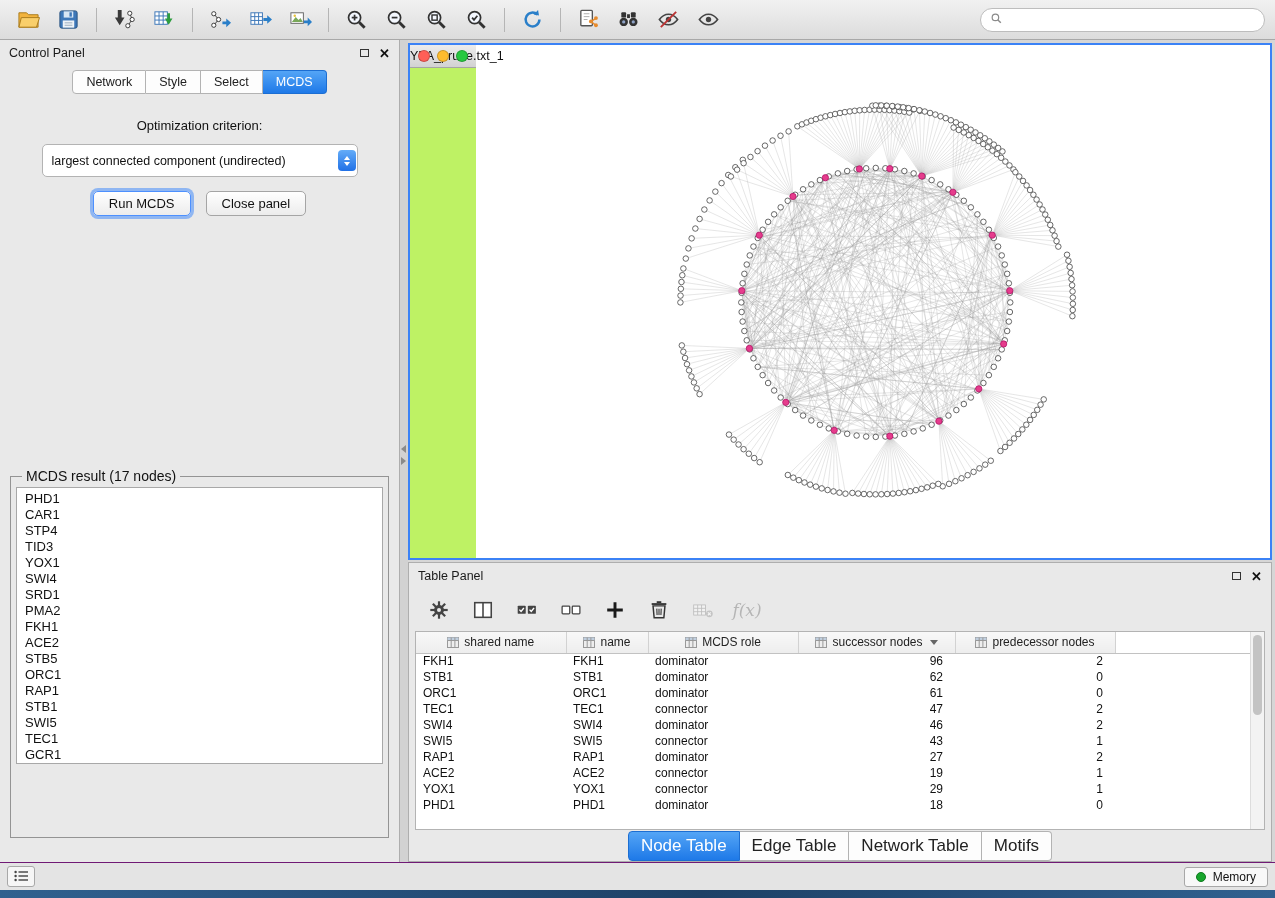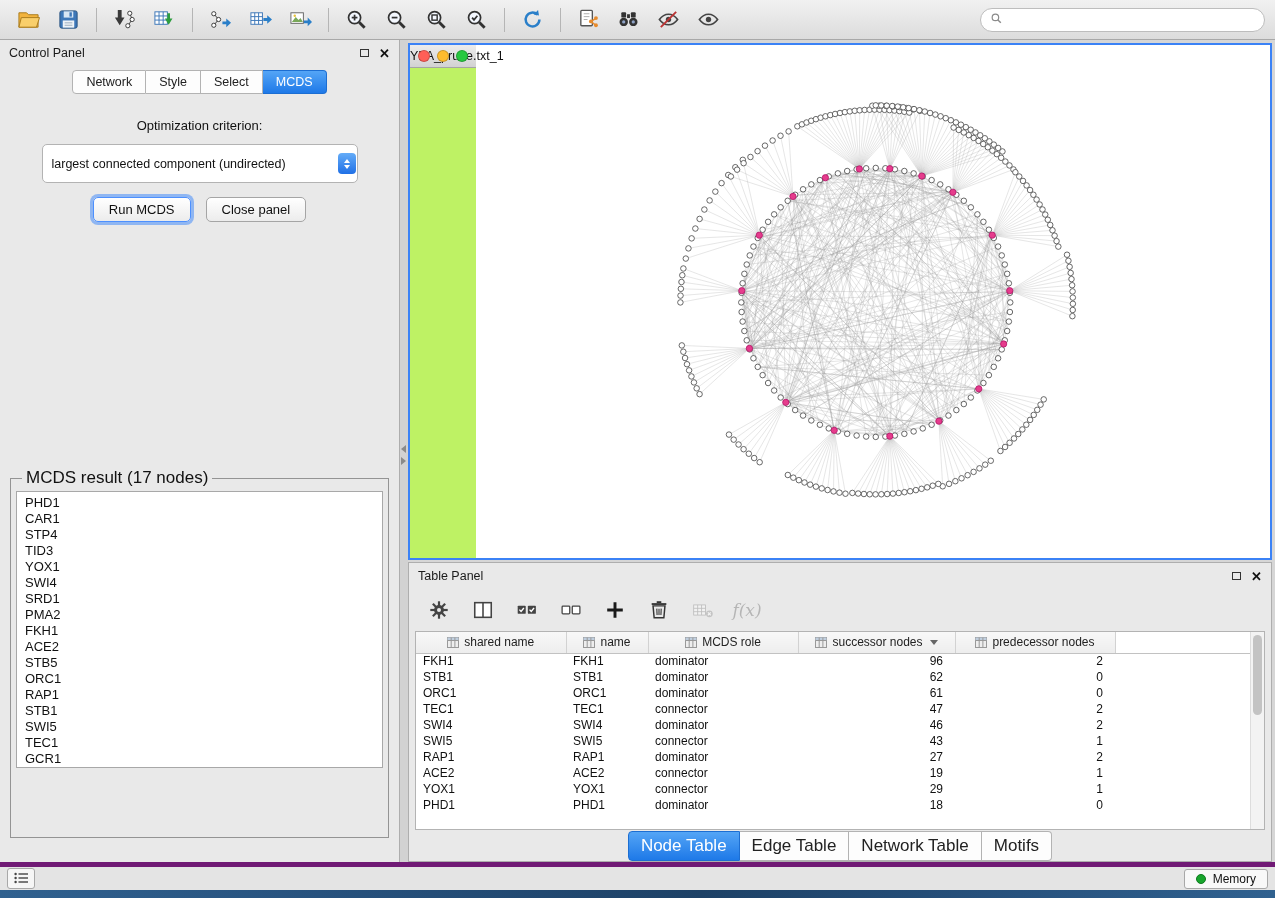--- a/index.html
+++ b/index.html
@@ -34,36 +34,36 @@
 
   .tabs { display:flex; justify-content:center; margin:4px 0 2px; }
   .tab { font-size:12.5px; padding:4px 13px; background:#fdfdfd; border:1px solid #b3b3b3;
          border-left:none; color:#222; cursor:pointer; }
   .tab:first-child { border-left:1px solid #b3b3b3; border-radius:4px 0 0 4px; }
   .tab:last-child { border-radius:0 4px 4px 0; }
   .tab.active { background:linear-gradient(#54a5f6,#1e79e8); color:#fff; border-color:#1c6ed2; }
 
   .cp-content { padding-top:8px; }
   .opt-label { text-align:center; font-size:13px; color:#111; margin:14px 0 11px; }
-  .dropdown { margin:0 auto; width:316px; height:39px; background:#fff; border:1px solid #b3b3b3;
+  .dropdown { margin:0 auto; width:316px; height:33px; background:#fff; border:1px solid #b3b3b3;
               border-radius:5px; display:flex; align-items:center; font-size:12.5px; color:#111;
               padding-left:9px; cursor:pointer; }
   .stepper { margin-left:auto; margin-right:1px; width:18px; height:21px; border-radius:4px;
              background:linear-gradient(#64acf8,#2070e6); display:flex; flex-direction:column;
              align-items:center; justify-content:center; gap:2px; }
   .stepper .up    { width:0;height:0;border-left:3.5px solid transparent;border-right:3.5px solid transparent;border-bottom:4.5px solid #fff; }
   .stepper .down  { width:0;height:0;border-left:3.5px solid transparent;border-right:3.5px solid transparent;border-top:4.5px solid #fff; }
   .btn-row { display:flex; justify-content:center; gap:15px; margin-top:14px; }
   .btn { font-size:13px; padding:4px 15px; color:#111; background:linear-gradient(#ffffff,#ececec);
          border:1px solid #a5a5a5; border-radius:5px; cursor:pointer; }
   .btn.focused { border-color:#4d90fe; box-shadow:0 0 0 3px rgba(70,140,250,0.55); }
 
   .mcds-fieldset { margin:auto 10px 24px 10px; height:370px; border:1px solid #949494;
                    padding:3px 5px 6px 5px; display:flex; flex-direction:column; background:#e9e9e9; }
-  .mcds-fieldset legend { font-size:17px; color:#111; padding:0 4px; margin-left:6px; }
+  .mcds-fieldset legend { font-size:14px; color:#111; padding:0 4px; margin-left:6px; }
   .result-list { flex:1; background:#fff; border:1px solid #a8a8a8; overflow:hidden; padding-top:3px; }
   .result-item { font-size:13px; line-height:16px; padding:0 8px; color:#111; cursor:default; }
 
   
   .divider { width:8px; flex:0 0 8px; background:#d2d2d2; position:relative; }
   .divider .handle { position:absolute; top:405px; left:1px; display:flex; flex-direction:column; gap:4px; cursor:col-resize; }
   .divider .tri-l { width:0;height:0;border-top:4px solid transparent;border-bottom:4px solid transparent;border-right:5px solid #8a8a8a; }
   .divider .tri-r { width:0;height:0;border-top:4px solid transparent;border-bottom:4px solid transparent;border-left:5px solid #8a8a8a; }
 
   
@@ -105,21 +105,21 @@
   .vthumb { position:absolute; top:3px; left:2px; width:9px; height:80px; background:#c3c3c3; border-radius:5px; cursor:pointer; }
 
   .table-tabs { height:31px; flex:0 0 31px; display:flex; align-items:center; justify-content:center; }
   .ttab { font-size:17px; padding:4px 12px; background:#fdfdfd; border:1px solid #b3b3b3; border-left:none;
           color:#222; cursor:pointer; }
   .ttab:first-child { border-left:1px solid #b3b3b3; border-radius:4px 0 0 4px; }
   .ttab:last-child { border-radius:0 4px 4px 0; }
   .ttab.active { background:linear-gradient(#54a5f6,#1e79e8); color:#fff; border-color:#1c6ed2; }
 
   
-  .statusbar { height:28px; flex:0 0 28px; background:#e4e4e4; border-top:5px solid #701a75;
+  .statusbar { height:28px; flex:0 0 28px; background:#e4e4e4; border-top:1px solid #701a75;
                display:flex; align-items:center; padding:8px 7px; }
   .menu-btn { width:28px; height:21px; background:#f6f6f6; border:1px solid #a8a8a8; border-radius:3px;
               display:flex; align-items:center; justify-content:center; cursor:pointer; }
   .memory-btn { margin-left:auto; display:flex; align-items:center; gap:7px; background:#f8f8f8;
                 border:1px solid #a8a8a8; border-radius:3px; padding:2px 11px; font-size:12px; color:#111; cursor:pointer; }
   .memdot { width:10px; height:10px; border-radius:50%; background:#17a52c; border:1px solid #0d7a1e; }
 
   .desktop-strip { height:8px; flex:0 0 8px;
                    background:linear-gradient(90deg,#30618f 0%,#27527e 25%,#1d4166 55%,#27527e 80%,#30618f 100%); }
 </style>

